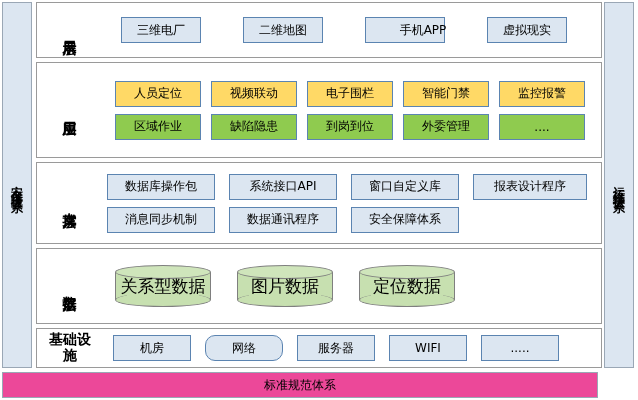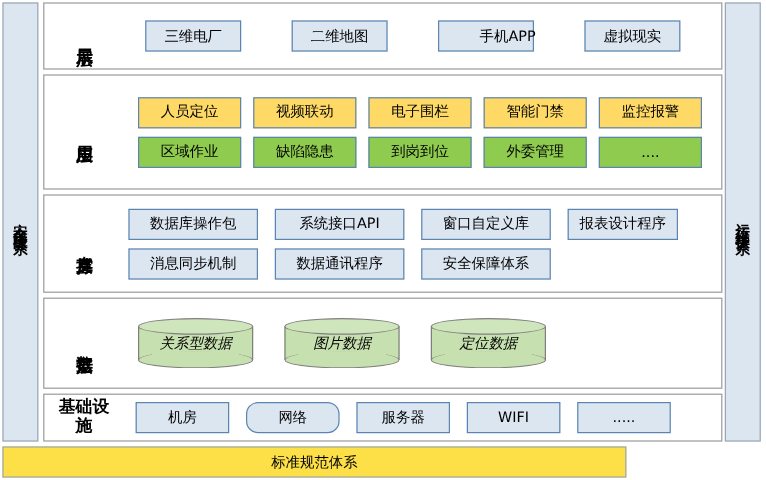--- a/index.html
+++ b/index.html
@@ -157,35 +157,34 @@
     background: #c7e0b0;
   }
   .cyl-top { top: 0; background: #cfe5bb; }
   .cyl-bot { bottom: 0; border-top: none; }
   .cyl-text {
     position: absolute;
     left: 0; right: 0; top: 0; bottom: 0;
     display: flex;
     align-items: center;
     justify-content: center;
-    font-size: 12px;
+    font-size: 17px;
     color: #000;
     z-index: 3;
-    font-style: italic;
   }
 
   
   .bottom-bar {
     position: absolute;
     left: 2px;
     top: 372px;
-    width: 520px;
+    width: 596px;
     height: 26px;
     box-sizing: border-box;
-    background: #fde047;
+    background: #ec4899;
     border: 1px solid #9aa7b5;
     display: flex;
     align-items: center;
     justify-content: center;
     font-size: 12px;
     color: #000;
   }
 </style>
 </head>
 <body>
@@ -271,21 +270,21 @@
           <div class="row" style="padding-left: 4px;">
             <div class="node blue" style="width: 108px; margin-right: 14px;">
               <span>数据库操作包</span>
             </div>
             <div class="node blue" style="width: 108px; margin-right: 14px;">
               <span>系统接口API</span>
             </div>
             <div class="node blue" style="width: 108px; margin-right: 14px;">
               <span>窗口自定义库</span>
             </div>
-            <div class="node blue" style="width: 92px; margin-right: 0px; justify-content: center;">
+            <div class="node blue" style="width: 114px; margin-right: 0px; justify-content: center;">
               <span>报表设计程序</span>
             </div>
           </div>
           <div class="row" style="padding-left: 4px;">
             <div class="node blue" style="width: 108px; margin-right: 14px;">
               <span>消息同步机制</span>
             </div>
             <div class="node blue" style="width: 108px; margin-right: 14px;">
               <span>数据通讯程序</span>
             </div>

